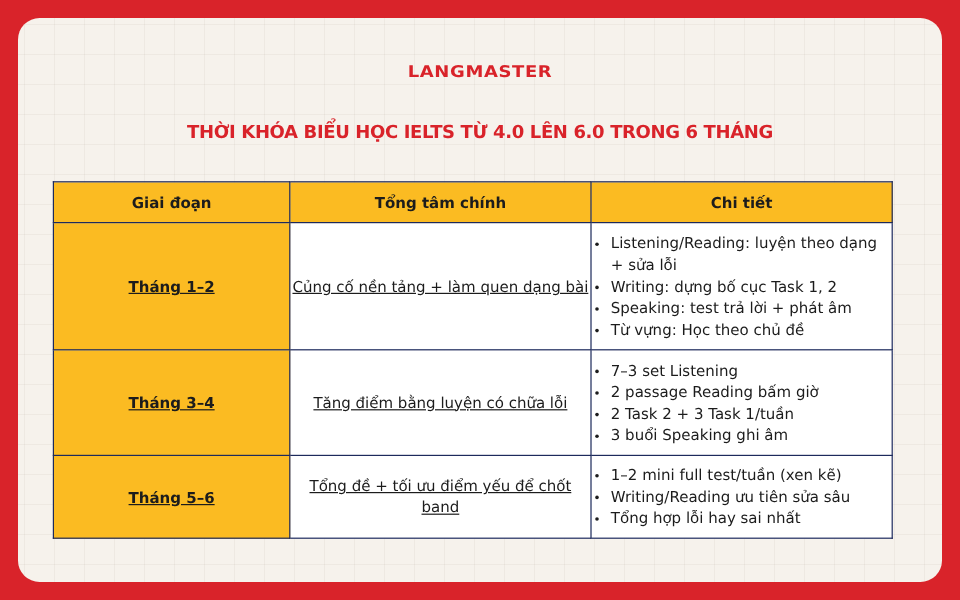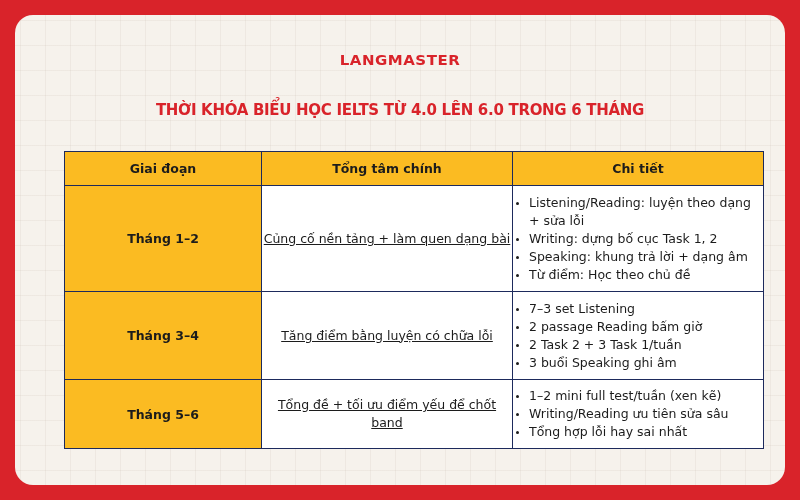--- a/index.html
+++ b/index.html
@@ -39,21 +39,21 @@
       text-align: center;
       color: #d9232a;
       font-family: "DejaVu Sans", sans-serif;
       font-weight: bold;
       font-size: 15px;
       letter-spacing: -0.3px;
       white-space: nowrap;
     }
     table.schedule {
       position: absolute;
-      left: 64px; top: 151px;
+      left: 44px; top: 151px;
       width: 699px;
       border-collapse: collapse;
       table-layout: fixed;
       font-family: "DejaVu Sans", sans-serif;
       color: #1c1c1c;
     }
     table.schedule th, table.schedule td {
       border: 1.5px solid #1d2a5c;
       padding: 0;
       vertical-align: middle;
@@ -63,20 +63,21 @@
       height: 33px;
       font-size: 12.5px;
       font-weight: bold;
       text-align: center;
     }
     td.phase {
       background: #fbbb22;
       text-align: center;
       font-weight: bold;
       font-size: 12.5px;
+      text-decoration: underline;
     }
     td.focus {
       background: #ffffff;
       text-align: center;
       font-size: 12.5px;
       line-height: 18px;
       padding: 0 14px;
       text-decoration: underline;
     }
     td.details {
@@ -126,22 +127,22 @@
     </tr>
   </thead>
   <tbody>
     <tr class="r1">
       <td class="phase">Tháng 1–2</td>
       <td class="focus">Củng cố nền tảng + làm quen dạng bài</td>
       <td class="details">
         <ul>
           <li>Listening/Reading: luyện theo dạng + sửa lỗi</li>
           <li>Writing: dựng bố cục Task 1, 2</li>
-          <li>Speaking: khung trả lời + dạng âm</li>
-          <li>Từ điểm: Học theo chủ đề</li>
+          <li>Speaking: test trả lời + phát âm</li>
+          <li>Từ vựng: Học theo chủ đề</li>
         </ul>
       </td>
     </tr>
     <tr class="r2">
       <td class="phase">Tháng 3–4</td>
       <td class="focus">Tăng điểm bằng luyện có chữa lỗi</td>
       <td class="details">
         <ul>
           <li>7–3 set Listening</li>
           <li>2 passage Reading bấm giờ</li>

